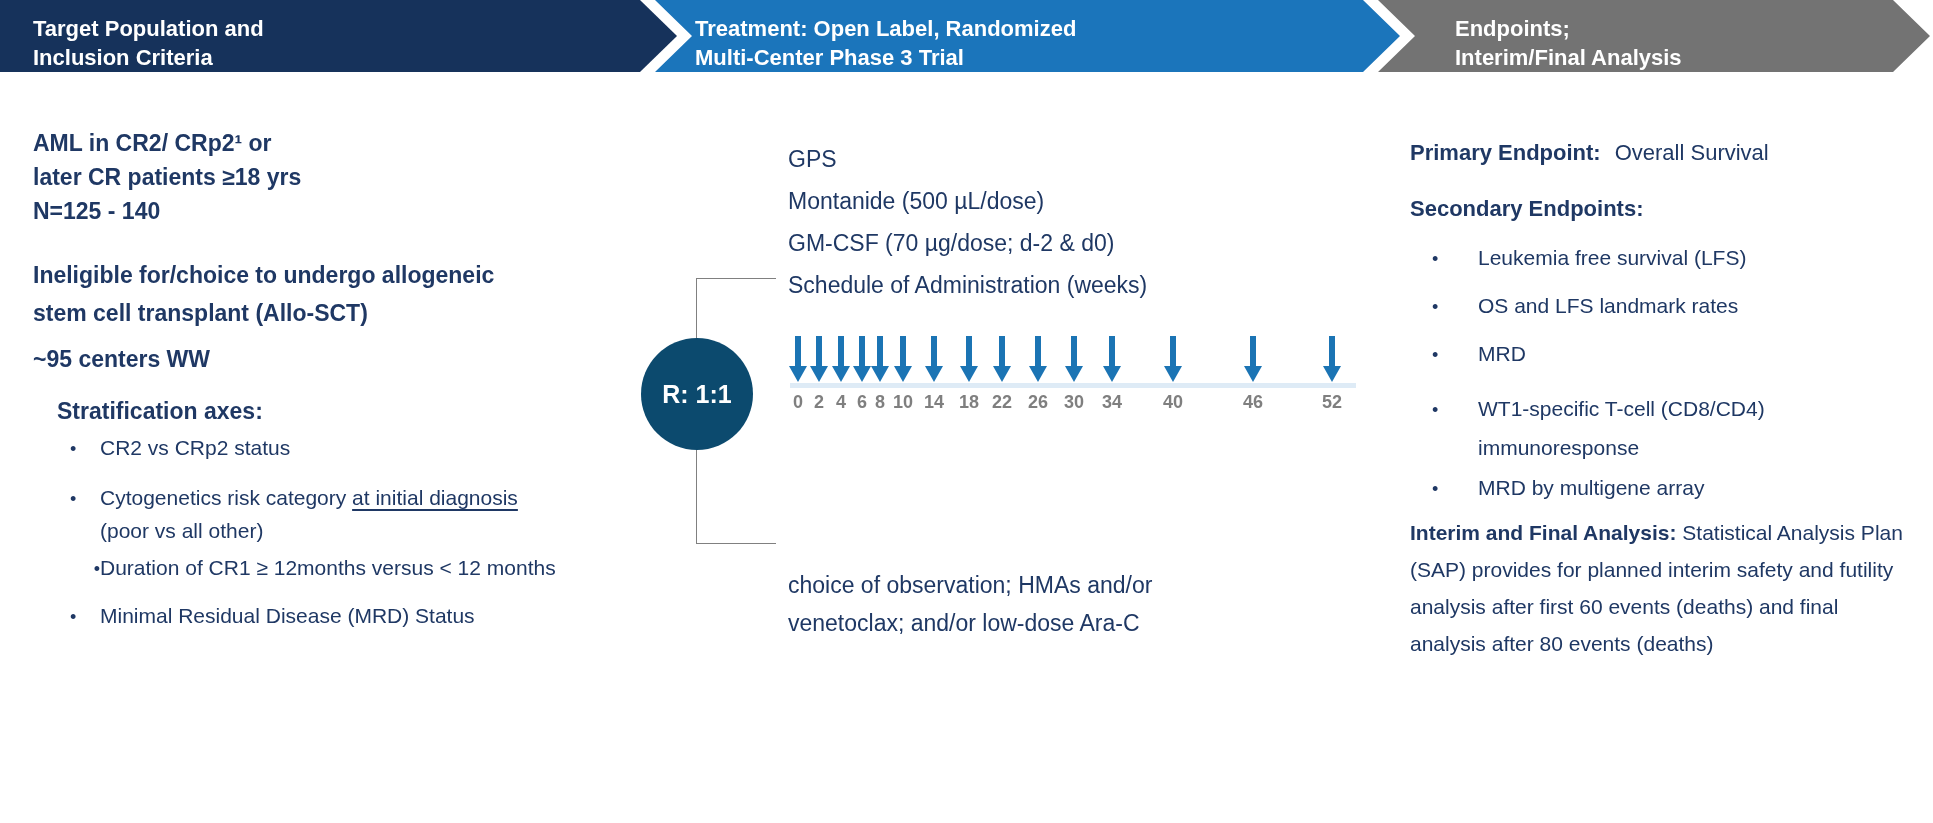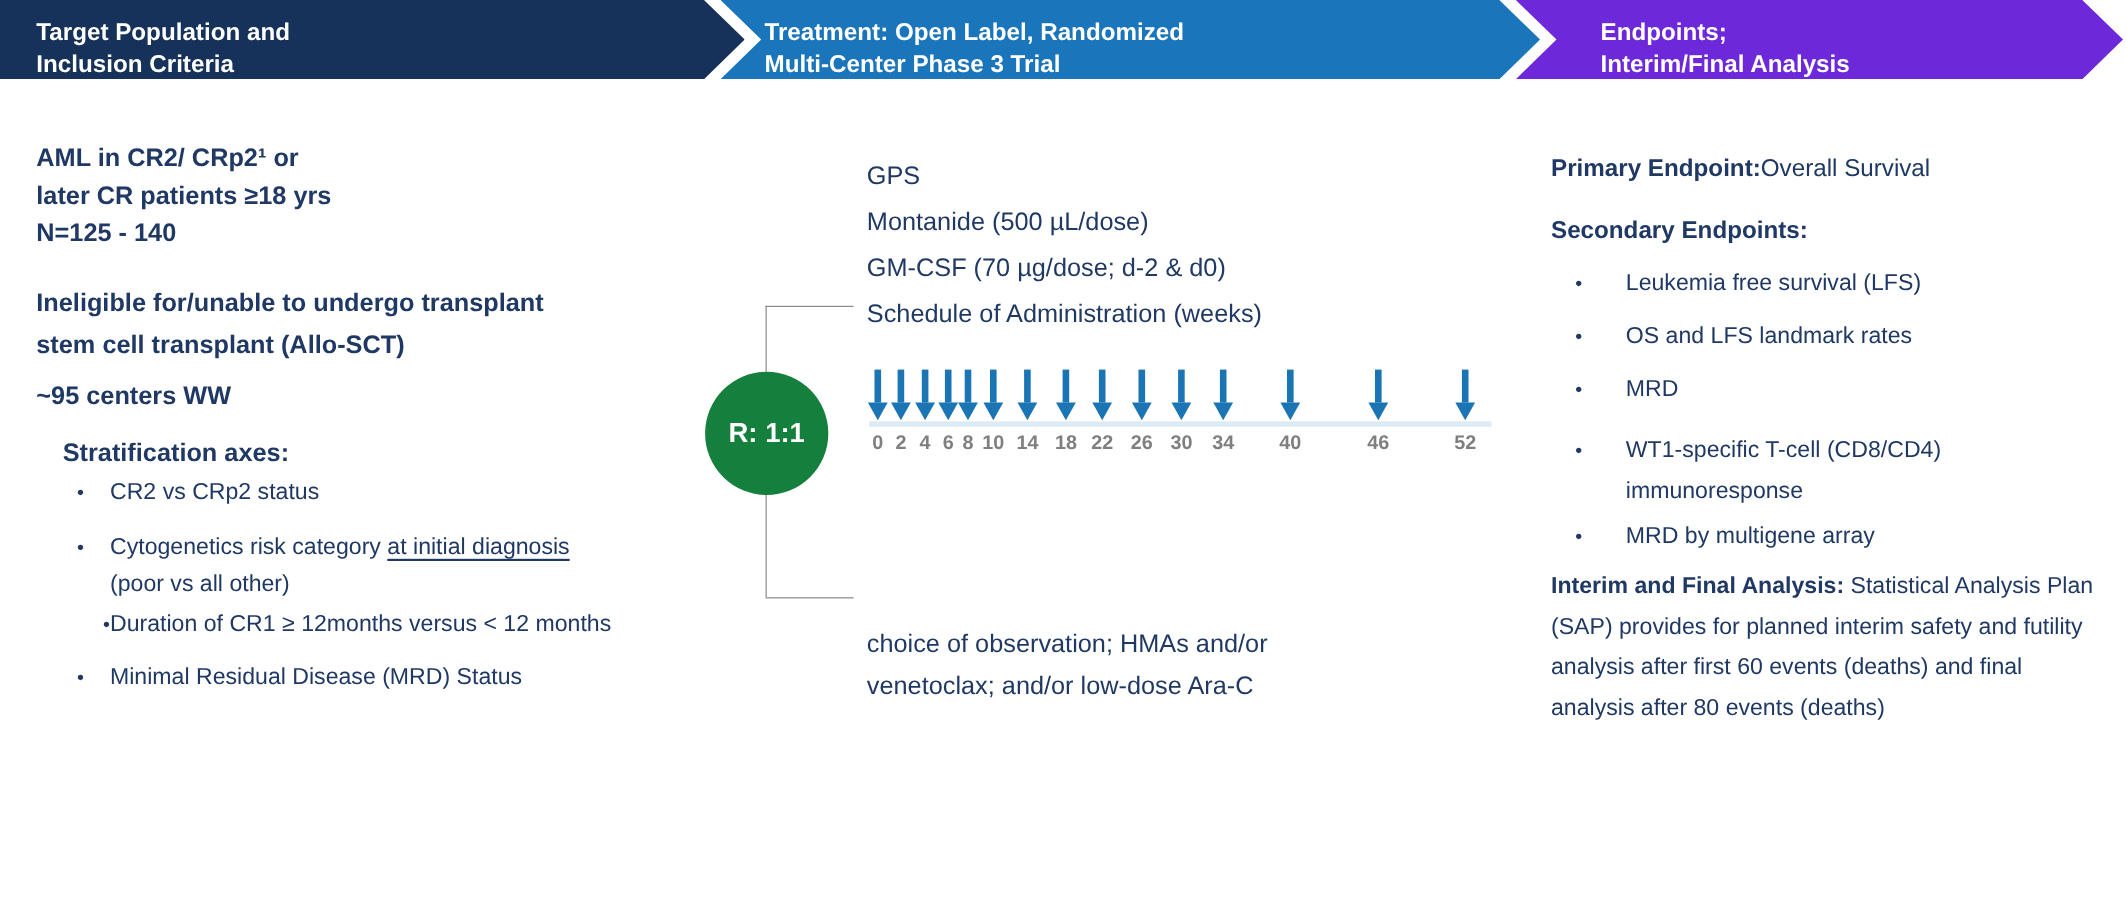--- a/index.html
+++ b/index.html
@@ -6,32 +6,32 @@
   body{width:1933px;height:823px;position:relative;overflow:hidden;
        font-family:"Liberation Sans","DejaVu Sans",sans-serif;color:#1F3864;}
   .abs{position:absolute;}
   
   .banner{position:absolute;top:0;height:72px;color:#ffffff;}
   .banner .btxt{position:absolute;top:14px;font-size:22px;font-weight:bold;line-height:29px;white-space:pre;}
   #banner-pop {left:0;width:677px;background:#16325B;
     clip-path:polygon(0 0,640px 0,100% 50%,640px 100%,0 100%);}
   #banner-trt {left:655px;width:745px;background:#1B75BB;
     clip-path:polygon(0 0,708px 0,100% 50%,708px 100%,0 100%,37px 50%);}
-  #banner-end {left:1378px;width:552px;background:#6d28d9;
+  #banner-end {left:1378px;width:552px;background:#737373;
     clip-path:polygon(0 0,515px 0,100% 50%,515px 100%,0 100%,37px 50%);}
   
   .h-bold{font-weight:bold;font-size:23px;color:#1F3864;white-space:pre;}
   .body-txt{font-size:23px;color:#1F3864;white-space:pre;}
   .bullet-row{position:absolute;font-size:21px;color:#1F3864;white-space:pre;}
   .bullet-row .marker{display:inline-block;width:30px;font-size:18px;}
   .bullet-row-r .marker{display:inline-block;width:46px;font-size:18px;}
   .underline{text-decoration:underline;text-underline-offset:4px;}
   
   #rand-circle{left:641px;top:338px;width:112px;height:112px;border-radius:50%;
-    background:#15803d;color:#fff;font-size:25px;font-weight:bold;
+    background:#0c4a6e;color:#fff;font-size:25px;font-weight:bold;
     display:flex;align-items:center;justify-content:center;}
   .bracket-v{width:0;border-left:1px solid #808080;}
   .bracket-h{height:0;border-top:1px solid #808080;}
   
   #schedule-axis{left:790px;top:383px;width:566px;height:5px;background:#DEEBF6;}
   .dose-arrow{position:absolute;top:336px;width:18px;height:46px;}
   .arrow-shaft{position:absolute;left:6px;top:0;width:6px;height:30px;background:#1B74B4;}
   .arrow-head{position:absolute;left:0;top:30px;width:0;height:0;
     border-left:9px solid transparent;border-right:9px solid transparent;border-top:16px solid #1B74B4;}
   .week-label{position:absolute;top:392px;width:40px;text-align:center;
@@ -48,21 +48,21 @@
 </div>
 <div class="banner" id="banner-trt">
   <div class="btxt" style="left:40px;"><span>Treatment: Open Label, Randomized</span><br><span>Multi-Center Phase 3 Trial</span></div>
 </div>
 <div class="banner" id="banner-end">
   <div class="btxt" style="left:77px;"><span>Endpoints;</span><br><span>Interim/Final Analysis</span></div>
 </div>
 
 <div class="abs h-bold" style="left:33px;top:126px;line-height:34px;"><span>AML in CR2/ CRp2¹ or</span><br><span>later CR patients ≥18 yrs</span><br><span>N=125 - 140</span></div>
 
-<div class="abs h-bold" style="left:33px;top:256px;line-height:38px;"><span>Ineligible for/unable to undergo transplant</span><br><span>stem cell transplant (Allo-SCT)</span></div>
+<div class="abs h-bold" style="left:33px;top:256px;line-height:38px;"><span>Ineligible for/choice to undergo allogeneic</span><br><span>stem cell transplant (Allo-SCT)</span></div>
 
 <div class="abs h-bold" style="left:33px;top:346px;">~95 centers WW</div>
 
 <div class="abs h-bold" style="left:33px;top:398px;margin-left:24px;">Stratification axes:</div>
 
 <div class="bullet-row" style="left:70px;top:436px;"><span class="marker">•</span><span>CR2 vs CRp2 status</span></div>
 
 <div class="bullet-row" style="left:70px;top:486px;"><span class="marker">•</span><span>Cytogenetics risk category </span><span class="underline">at initial diagnosis</span></div>
 <div class="bullet-row" style="left:100px;top:519px;">(poor vs all other)</div>
 
@@ -158,21 +158,21 @@
     <div class="week-label" style="left: 1233px;">46</div>
     <div class="dose-arrow" style="left: 1323px;">
       <div class="arrow-shaft"></div>
       <div class="arrow-head"></div>
     </div>
     <div class="week-label" style="left: 1312px;">52</div>
   </div>
 
 <div class="abs body-txt" style="left:788px;top:528px;line-height:38px;"><br><span>choice of observation; HMAs and/or</span><br><span>venetoclax; and/or low-dose Ara-C</span></div>
 
-<div class="abs" style="left:1410px;top:140px;font-size:22px;white-space:pre;"><span class="bold">Primary Endpoint:</span><span style="">Overall Survival</span></div>
+<div class="abs" style="left:1410px;top:140px;font-size:22px;white-space:pre;"><span class="bold">Primary Endpoint:</span><span style="margin-left:14px;">Overall Survival</span></div>
 
 <div class="abs bold" style="left:1410px;top:196px;font-size:22px;">Secondary Endpoints:</div>
 
 <div class="bullet-row bullet-row-r" style="left:1432px;top:246px;"><span class="marker">•</span><span>Leukemia free survival (LFS)</span></div>
 <div class="bullet-row bullet-row-r" style="left:1432px;top:294px;"><span class="marker">•</span><span>OS and LFS landmark rates</span></div>
 <div class="bullet-row bullet-row-r" style="left:1432px;top:342px;"><span class="marker">•</span><span>MRD</span></div>
 <div class="bullet-row bullet-row-r" style="left:1432px;top:390px;line-height:38px;"><span class="marker">•</span><span>WT1-specific T-cell (CD8/CD4)</span><br><span class="marker" style="visibility:hidden;"></span><span>immunoresponse</span></div>
 <div class="bullet-row bullet-row-r" style="left:1432px;top:476px;"><span class="marker">•</span><span>MRD by multigene array</span></div>
 
 <div class="abs" id="interim-para"><span class="bold">Interim and Final Analysis:</span> <span>Statistical Analysis Plan (SAP) provides for planned interim safety and futility analysis after first 60 events (deaths) and final analysis after 80 events (deaths)</span></div>

